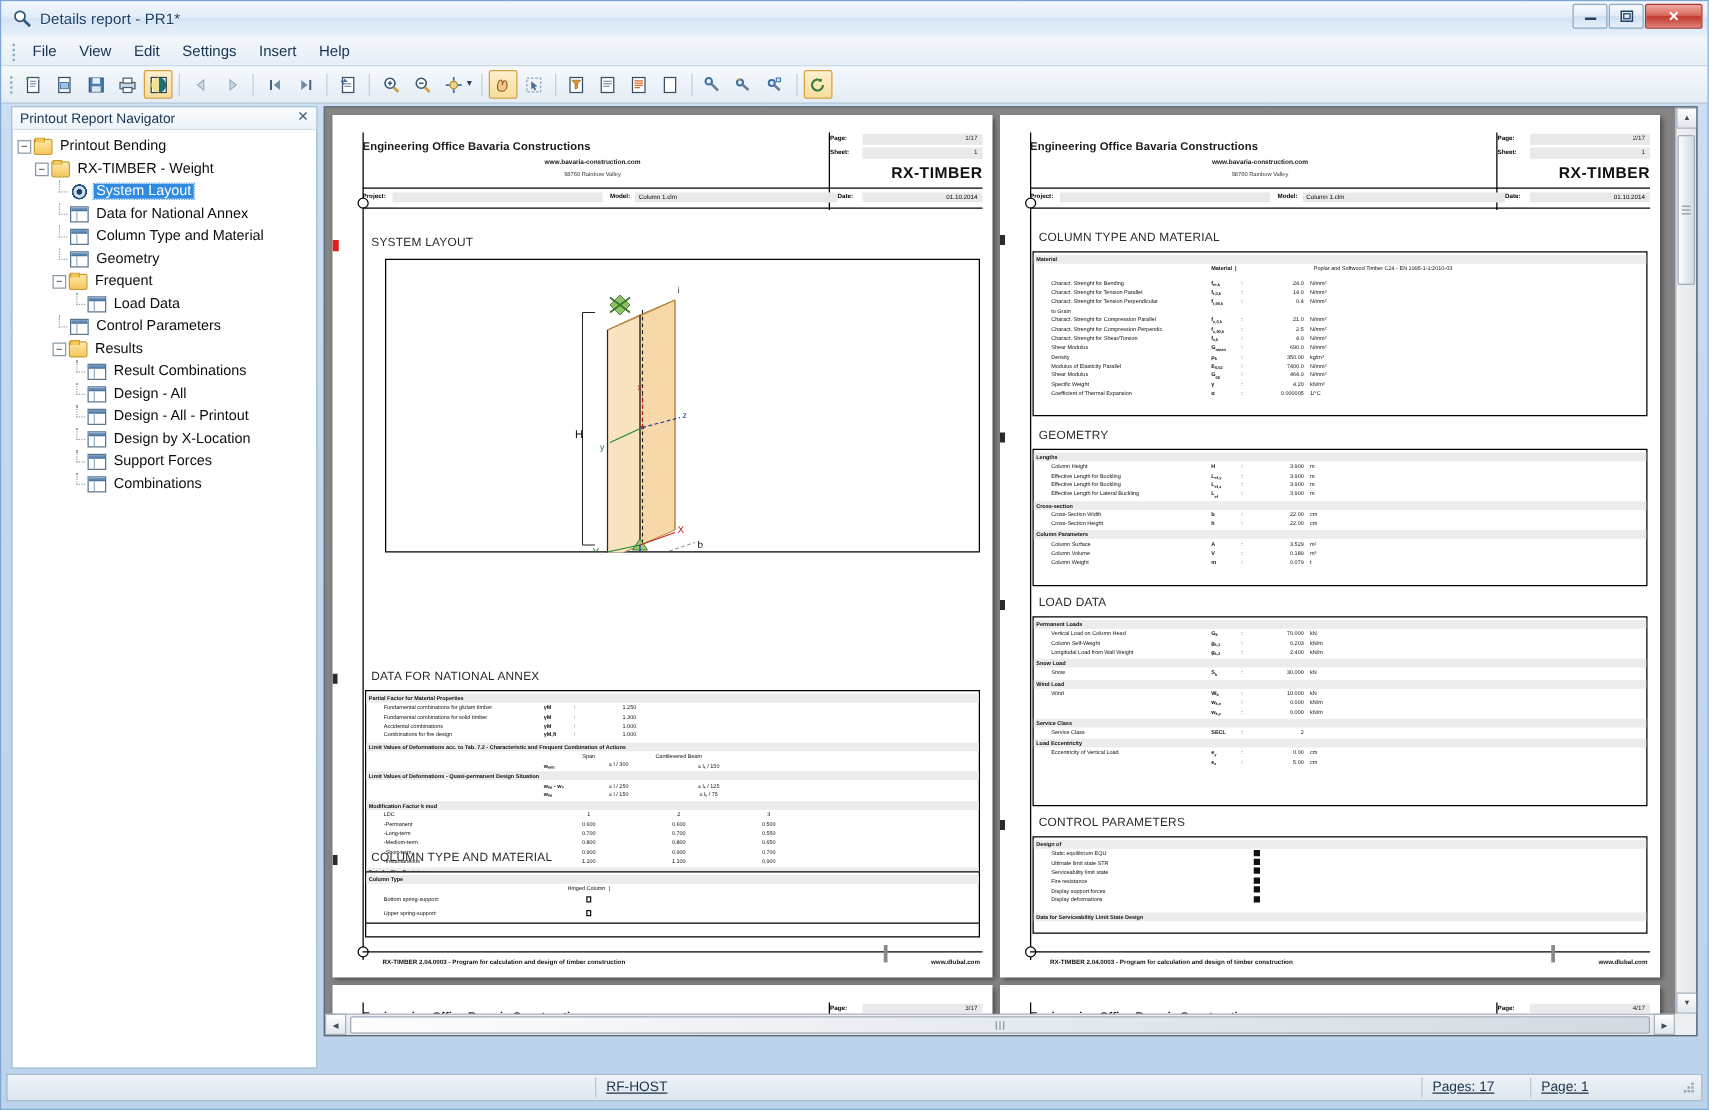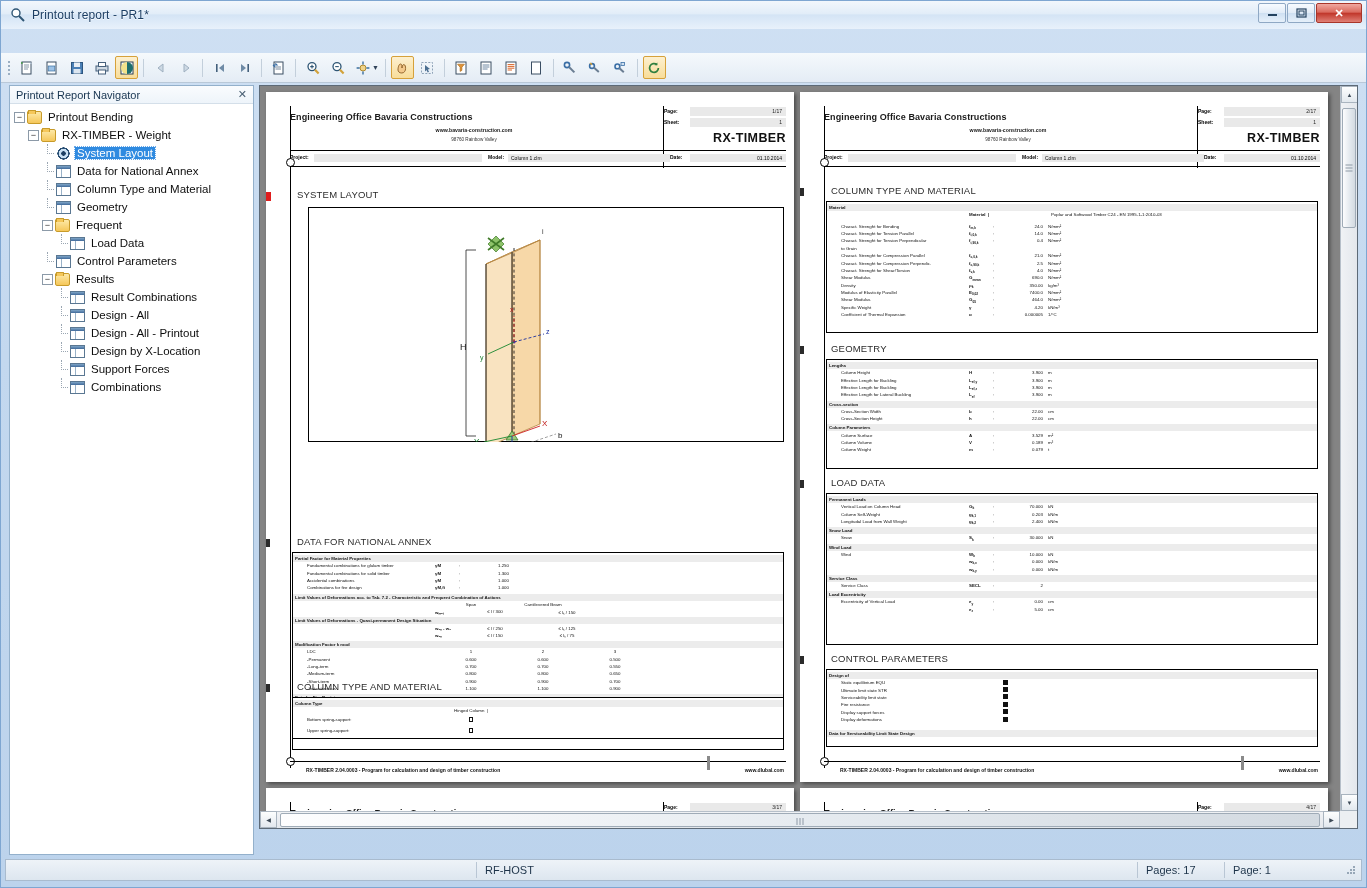--- a/index.html
+++ b/index.html
@@ -251,56 +251,70 @@
   .sb-thumb.h .grip i { width: 1px; height: 7px; display: inline-block; margin: 0 1px; }
   .sb-corner { position: absolute; right: 0; bottom: 0; width: 17px; height: 17px; background: #eceff2; }
 
   
   #statusbar {
     position: absolute; left: 4px; right: 4px; bottom: 6px; height: 22px;
     background: linear-gradient(to bottom,#eef3f8,#dde6ef);
     border: 1px solid #a9bbce; display: flex; align-items: center;
     font-size: 11px; color: #1d3349;
   }
-  .sb-cell { height: 100%; display: flex; align-items: center; padding: 0 8px; }
+  .sb-cell { height: 100%; display: flex; align-items: center; padding: 0 8px; text-decoration: underline; }
   .sb-div { width: 1px; height: 16px; background: #b9c6d4; }
   #sb-grip { margin-left: auto; margin-right: 4px; width: 12px; height: 12px; }
 
   
   #figure { position: absolute; }
 </style>
 </head>
 <body>
 
 <div id="app">
 
   <div id="titlebar">
     <div id="title-icon">
       <svg width="16" height="16" viewBox="0 0 16 16">
         <circle cx="6" cy="6" r="4" fill="#fff" stroke="#2f5675" stroke-width="1.4"></circle>
         <line x1="9" y1="9" x2="14" y2="14" stroke="#2f5675" stroke-width="2"></line>
       </svg>
     </div>
-    <div id="title-text">Printout report - PR1*</div>
+    <div id="title-text">Details report - PR1*</div>
     <div id="winbtns">
       <div class="winbtn">
         <svg width="11" height="9">
             <rect x="1" y="5" width="9" height="2" fill="#24425f"></rect>
           </svg>
       </div>
       <div class="winbtn">
         <svg width="11" height="10">
             <rect x="1" y="1" width="9" height="8" fill="none" stroke="#24425f" stroke-width="1.2"></rect>
             <rect x="3" y="3" width="5" height="4" fill="none" stroke="#24425f" stroke-width="1"></rect>
           </svg>
       </div>
       <div class="winbtn close">✕</div>
     </div>
   </div>
 
+  <div id="menubar">
+    <div id="menu-grip">
+        <i></i>
+        <i></i>
+        <i></i>
+        <i></i>
+      </div>
+    <div class="menu-item">File</div>
+    <div class="menu-item">View</div>
+    <div class="menu-item">Edit</div>
+    <div class="menu-item">Settings</div>
+    <div class="menu-item">Insert</div>
+    <div class="menu-item">Help</div>
+  </div>
 
   <div id="toolbar">
     <div id="tb-grip">
         <i></i>
         <i></i>
         <i></i>
         <i></i>
       </div>
 
     <div class="tbbtn">

